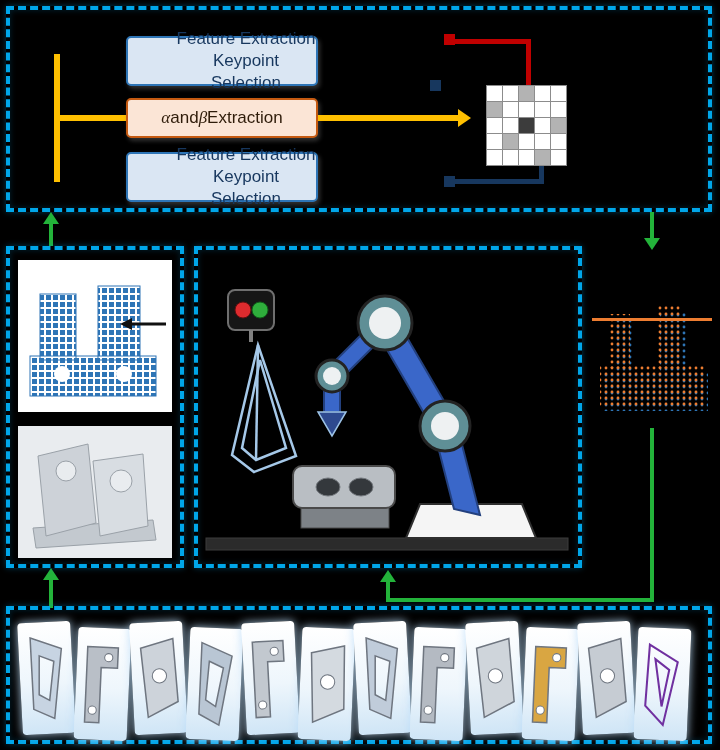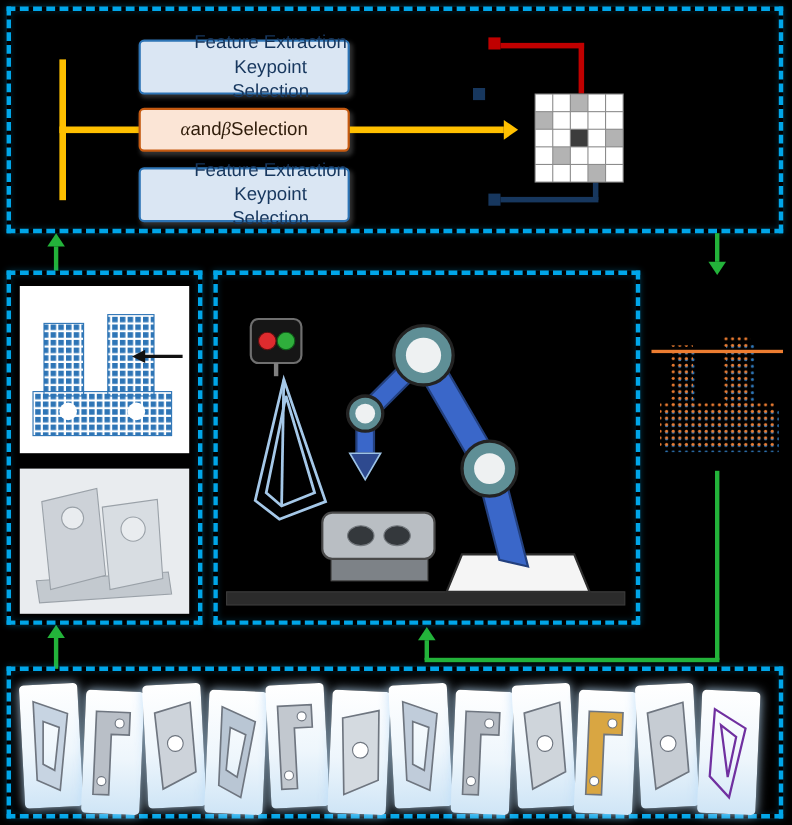--- a/index.html
+++ b/index.html
@@ -43,21 +43,21 @@
 
     <div class="blue-node" style="left:116px;top:26px;width:192px;height:50px;">
       <span>Feature Extraction</span>
       <span>Keypoint Selection</span>
     </div>
 
     <div class="orange-node" style="left:116px;top:88px;width:192px;height:40px;">
       <span class="it">α</span>
         <span> and </span>
         <span class="it">β</span>
-        <span> Selection</span>
+        <span> Extraction</span>
     </div>
 
     <div class="blue-node" style="left:116px;top:142px;width:192px;height:50px;">
       <span>Feature Extraction</span>
       <span>Keypoint Selection</span>
     </div>
 
     <div class="yline" style="left:308px;top:105px;width:140px;height:6px;"></div>
     <div class="tri tri-right-yellow" style="left:448px;top:99px;"></div>
 

